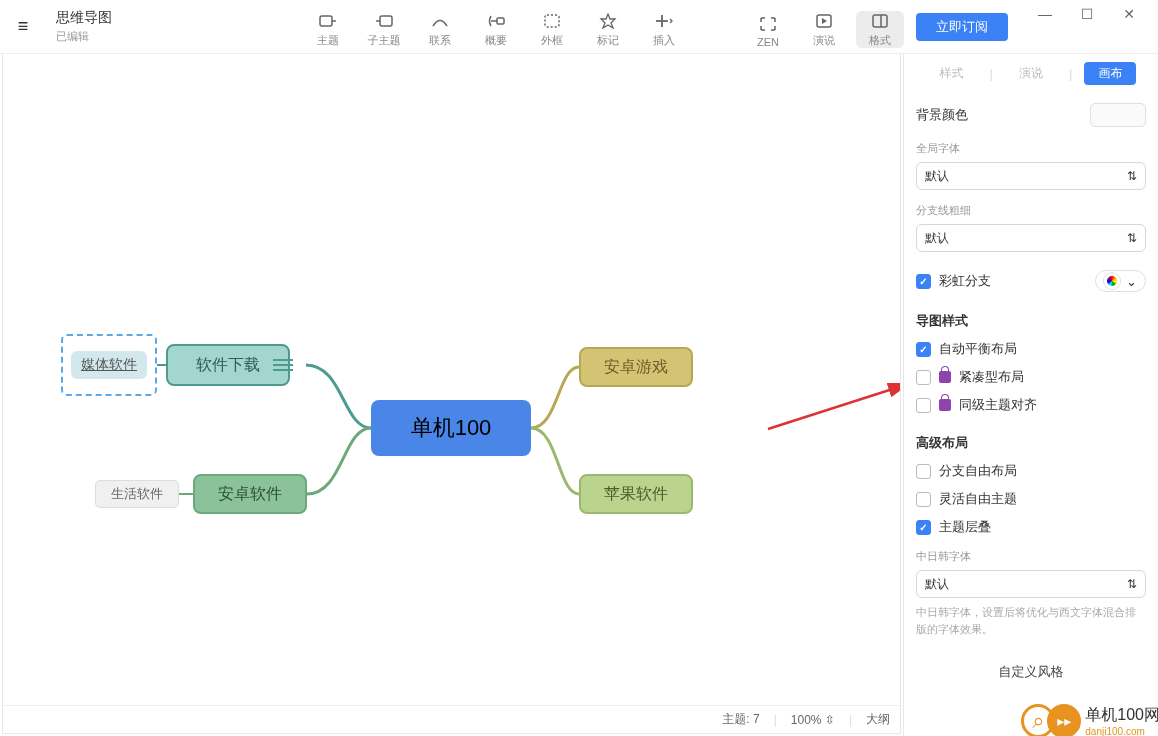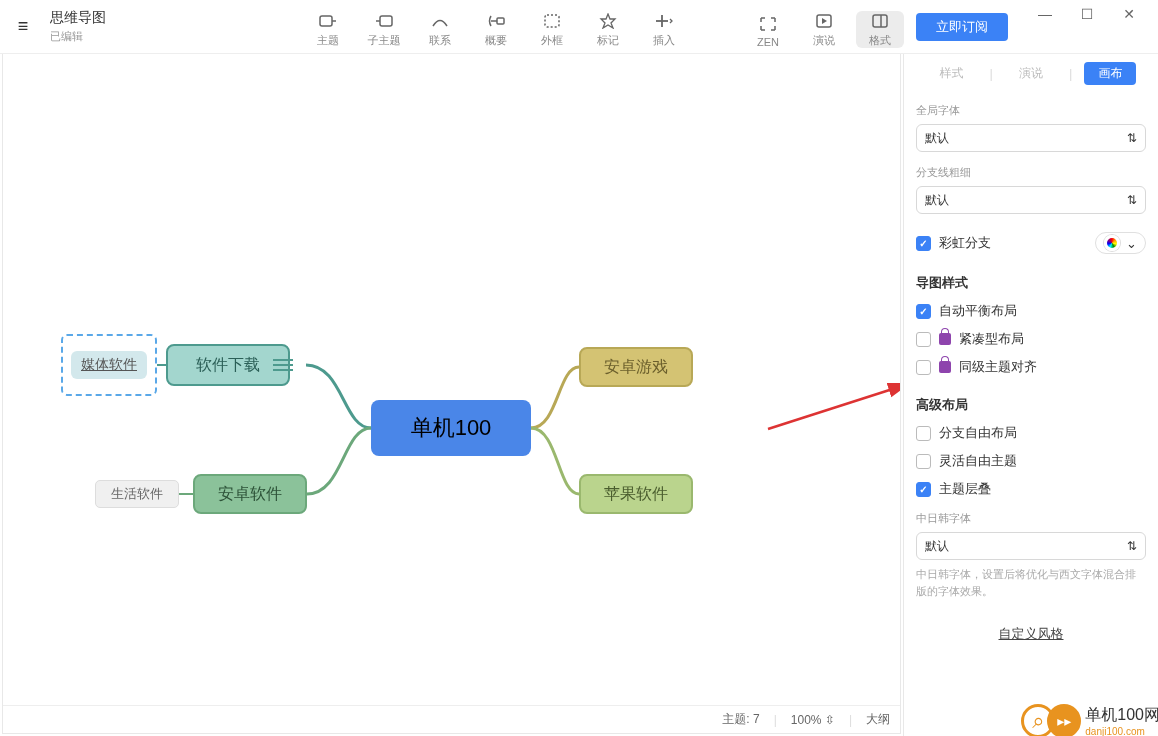--- a/index.html
+++ b/index.html
@@ -1,19 +1,19 @@
 <!DOCTYPE html>
 <html><head>
 <meta charset="utf-8">
 <style>
 * { box-sizing: border-box; margin: 0; padding: 0; }
 body { font-family: "Microsoft YaHei", Arial, sans-serif; font-size: 13px; color: #333; background: #fff; width: 1158px; height: 736px; overflow: hidden; position: relative; }
 .topbar { height: 54px; display: flex; align-items: center; border-bottom: 1px solid #eee; padding: 0 8px; }
 .hamburger { width: 30px; text-align: center; font-size: 18px; cursor: pointer; }
-.title-block { margin-left: 12px; }
+.title-block { margin-left: 18px; }
 .title-block .title { font-size: 14px; color: #333; font-weight: 500; }
 .title-block .sub { font-size: 11px; color: #999; margin-top: 2px; }
 .toolbar { display: flex; margin-left: auto; align-items: flex-end; gap: 8px; padding-top: 6px; }
 .tool { width: 48px; text-align: center; cursor: pointer; color: #555; }
 .tool.active { background: #ececec; border-radius: 6px; }
 .tool .icon { height: 20px; display: flex; align-items: center; justify-content: center; }
 .tool .lbl { font-size: 11px; color: #888; margin-top: 2px; }
 .spacer { width: 40px; }
 .subscribe { background: #3b82f6; color: #fff; border-radius: 4px; padding: 5px 20px; font-size: 13px; margin: 0 16px 0 12px; cursor: pointer; white-space: nowrap; align-self: center; }
 .win-controls { display: flex; gap: 0; align-self: flex-start; }
@@ -48,21 +48,21 @@
 .checkbox-row { display: flex; align-items: center; gap: 8px; margin-bottom: 10px; font-size: 13px; }
 .chk { width: 15px; height: 15px; border: 1.5px solid #bbb; border-radius: 3px; background: #fff; display: inline-flex; align-items: center; justify-content: center; cursor: pointer; }
 .chk.checked { background: #3b82f6; border-color: #3b82f6; }
 .chk.checked::after { content: "✓"; color: #fff; font-size: 10px; font-weight: bold; }
 .rainbow-control { display: flex; align-items: center; gap: 6px; border: 1px solid #e0e0e0; border-radius: 14px; padding: 2px 8px; cursor: pointer; }
 .rainbow-disc { width: 16px; height: 16px; border-radius: 50%; background: conic-gradient(red,orange,yellow,green,cyan,blue,purple,red); border: 3px solid #fff; box-shadow: 0 0 0 1px #ddd; }
 .section-title { font-size: 13px; font-weight: 600; color: #333; margin: 20px 0 10px; }
 .hint { font-size: 11px; color: #aaa; line-height: 1.5; margin-top: 6px; }
 .lock-icon { width: 12px; height: 12px; background: #8e44ad; border-radius: 2px; display: inline-block; position: relative; }
 .lock-icon::before { content: ""; position: absolute; top: -5px; left: 2px; width: 6px; height: 6px; border: 1.5px solid #8e44ad; border-bottom: none; border-radius: 4px 4px 0 0; }
-.custom-btn { margin-top: 20px; text-align: center; padding: 6px; font-size: 13px; color: #444; cursor: pointer; text-decoration: underline; }
+.custom-btn { margin-top: 20px; text-align: center; padding: 6px; font-size: 13px; color: #444; cursor: pointer; }
 
 .arrow { position: absolute; pointer-events: none; }
 svg.branches { position: absolute; left: 0; top: 0; pointer-events: none; }
 
 .watermark { position: absolute; right: -2px; bottom: -2px; display: flex; align-items: center; gap: 4px; font-size: 14px; }
 .watermark .circles { display: flex; }
 .watermark .c { width: 34px; height: 34px; border: 3px solid #e8931f; border-radius: 50%; display: flex; align-items: center; justify-content: center; background: #fff; font-size: 22px; color: #e8931f; }
 .watermark .c:last-child { margin-left: -8px; }
 .watermark-text { color: #333; font-size: 16px; font-weight: 500; }
 </style>
@@ -221,20 +221,24 @@
 
   <div class="side-panel">
     <div class="tabs">
       <div class="tab">样式</div>
       <span class="tab-sep">|</span>
       <div class="tab">演说</div>
       <span class="tab-sep">|</span>
       <div class="tab active">画布</div>
     </div>
 
+    <div class="row">
+      <span class="label">背景颜色</span>
+      <div class="swatch"></div>
+    </div>
 
     <div class="section-label">全局字体</div>
     <div class="select">
       <span>默认</span>
         <span>⇅</span>
     </div>
 
     <div class="section-label">分支线粗细</div>
     <div class="select">
       <span>默认</span>

